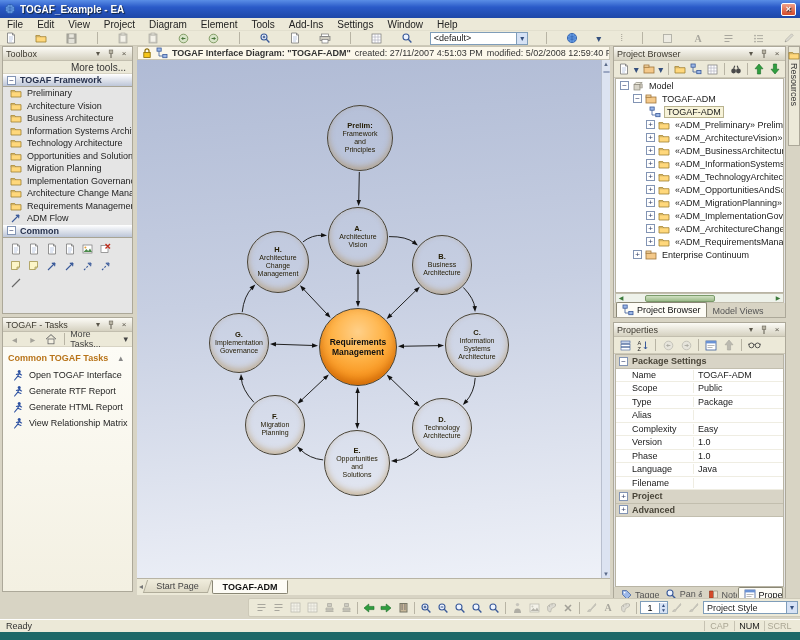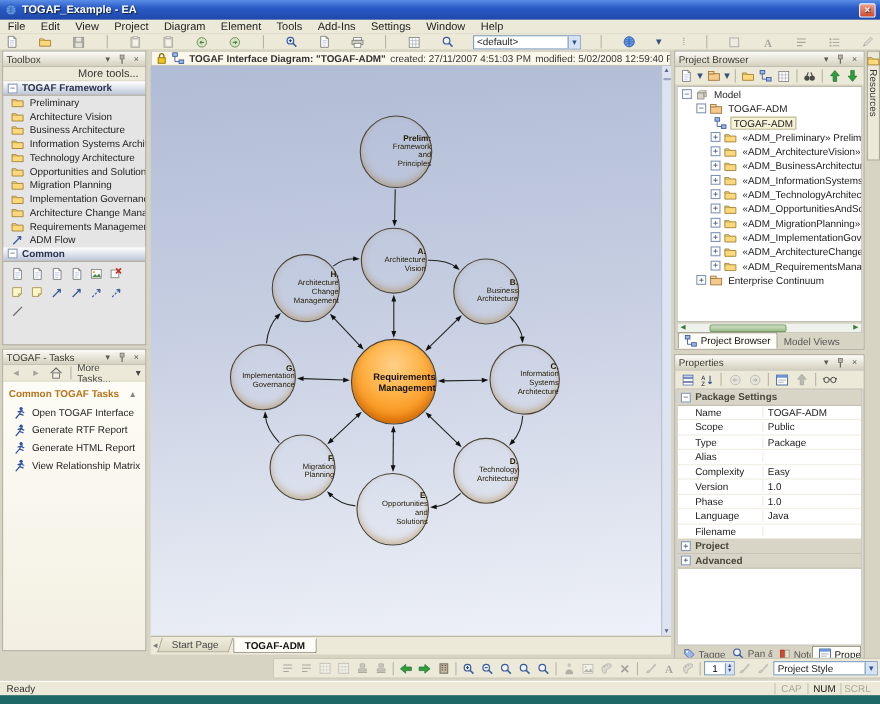--- a/index.html
+++ b/index.html
@@ -35,21 +35,21 @@
   .common-grid .icon{width:13px;height:12px;}
   
   .tasks-toolbar{height:15px;flex:0 0 15px;display:flex;align-items:center;gap:3px;font-size:9px;color:#444;padding:0 4px;border-bottom:1px solid #d8d4c4;background:#ece9d8;}
   .tasks-body{flex:1;background:linear-gradient(180deg,#fdfcf6,#f3f0e2);}
   .tasks-sec{display:flex;align-items:center;font-size:9px;font-weight:bold;color:#b8741a;padding:6px 5px 4px 5px;}
   .task-item{display:flex;align-items:center;gap:5px;font-size:9px;color:#1d1d1d;padding:2px 0 2px 9px;}
   
   .dheader{position:absolute;left:137px;top:46px;width:473px;height:14px;background:#fbf7ea;border:1px solid #c9c5b4;display:flex;align-items:center;gap:4px;font-size:9px;color:#333;padding:0 4px;white-space:nowrap;overflow:hidden;}
   .canvas{position:absolute;left:137px;top:60px;width:464px;height:518px;background:linear-gradient(175deg,#b0bbd5 0%,#c7cfe2 45%,#e4e8f2 85%,#eef1f8 100%);overflow:hidden;}
   .canvas svg{position:absolute;left:0;top:0;}
-  .node{position:absolute;border-radius:50%;border:1px solid #4a4436;background:radial-gradient(circle at 50% 30%,#fff0900%,#ffe35a 0%,#ffd33a 45%,#f2a800 88%,#e09a00 100%);display:flex;flex-direction:column;align-items:flex-end;justify-content:center;text-align:center;font-size:7px;line-height:8px;color:#221a00;box-shadow:inset 0 -3px 6px rgba(160,100,0,.35);}
+  .node{position:absolute;border-radius:50%;border:1px solid #4a4436;background:radial-gradient(circle at 50% 30%,#fff0900%,#ffe35a 0%,#ffd33a 45%,#f2a800 88%,#e09a00 100%);display:flex;flex-direction:column;align-items:center;justify-content:center;text-align:center;font-size:7px;line-height:8px;color:#221a00;box-shadow:inset 0 -3px 6px rgba(160,100,0,.35);}
   .node b{font-size:7.5px;}
   .node.center{background:radial-gradient(circle at 50% 30%,#ffd089 0%,#ffb347 40%,#f58a10 80%,#e87800 100%);font-weight:bold;font-size:8.5px;line-height:10px;color:#111;box-shadow:inset 0 -4px 8px rgba(150,60,0,.4);}
   .vscroll{position:absolute;left:601px;top:60px;width:9px;height:518px;background:#dce3f1;border-left:1px solid #b8bfce;display:flex;flex-direction:column;align-items:center;justify-content:space-between;font-size:6px;color:#5a6a8a;padding:1px 0;}
   .vthumb{width:7px;flex:0 0 90px;background:#c3cde4;border:1px solid #9aa6c2;border-radius:2px;margin-top:1px;}
   .dtabs{position:absolute;left:137px;top:578px;width:473px;height:17px;background:#ece9d8;border-top:1px solid #b8b4a4;display:flex;align-items:flex-start;gap:2px;padding:1px 2px 0 2px;font-size:9px;}
   .dtab{padding:1px 10px;color:#444;background:linear-gradient(#efecdc,#ddd9c6);border:1px solid #b0ac9a;border-top:none;transform:skewX(-18deg);}
   .dtab span{display:inline-block;transform:skewX(18deg);}
   .dtab.active{background:#fdfcf6;font-weight:bold;transform:none;border:1px solid #8a8775;border-top:1px solid #fdfcf6;border-radius:0 0 2px 2px;color:#111;}
   .dtab.active span{transform:none;}
   

